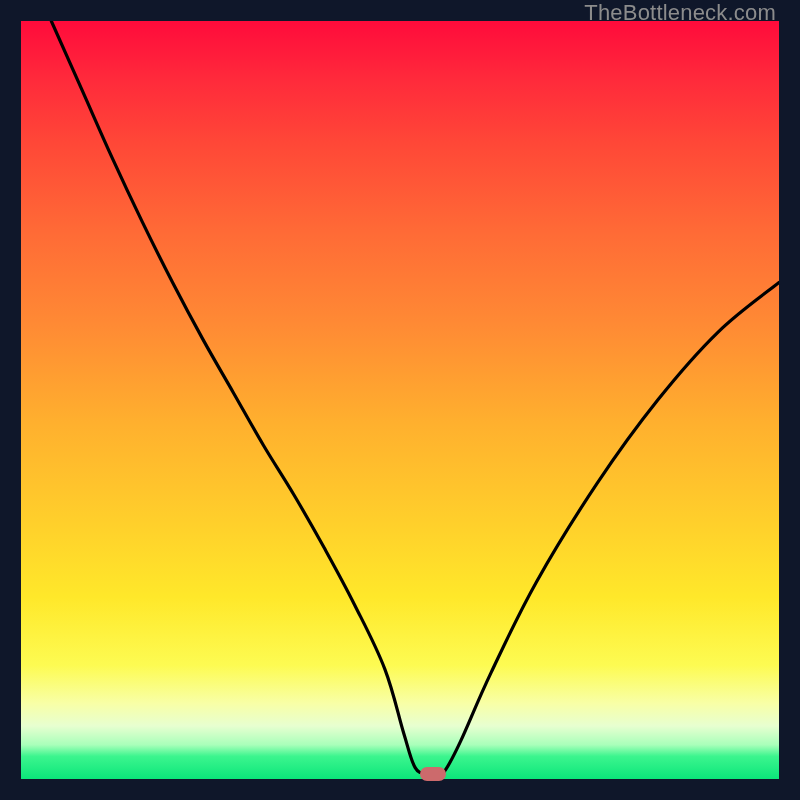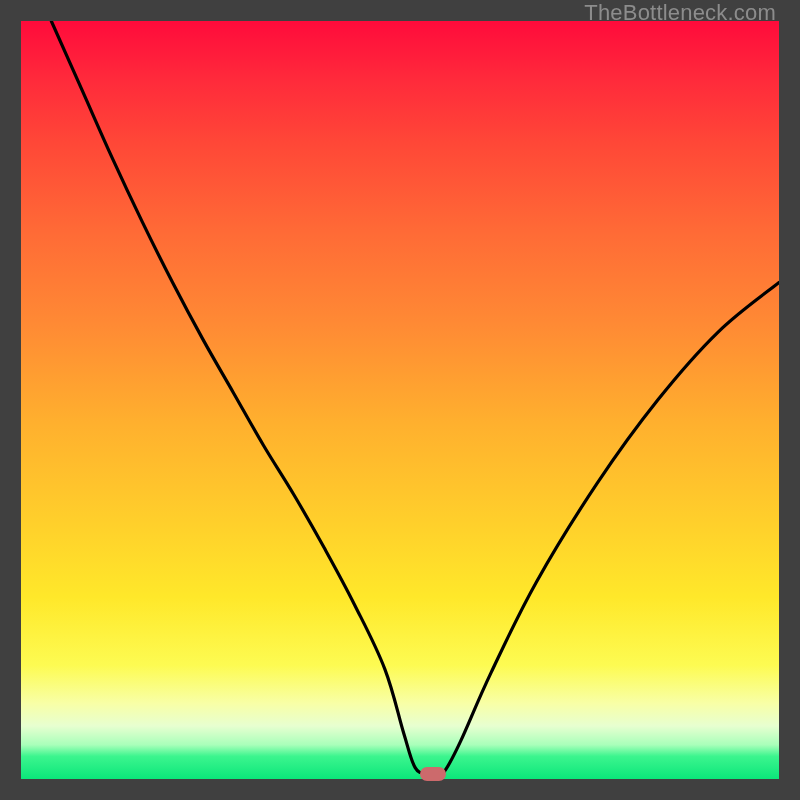--- a/index.html
+++ b/index.html
@@ -9,21 +9,21 @@
     height: 800px;
     background: #000;
     overflow: hidden;
   }
   .frame {
     position: absolute;
     left: 0;
     top: 0;
     width: 800px;
     height: 800px;
-    background: #404040;
+    background: #0f172a;
   }
   .plot {
     position: absolute;
     left: 21px;
     top: 21px;
     width: 758px;
     height: 758px;
     background: linear-gradient(to bottom,
       #ff0b3b 0%,
       #ff2b3b 8%,

